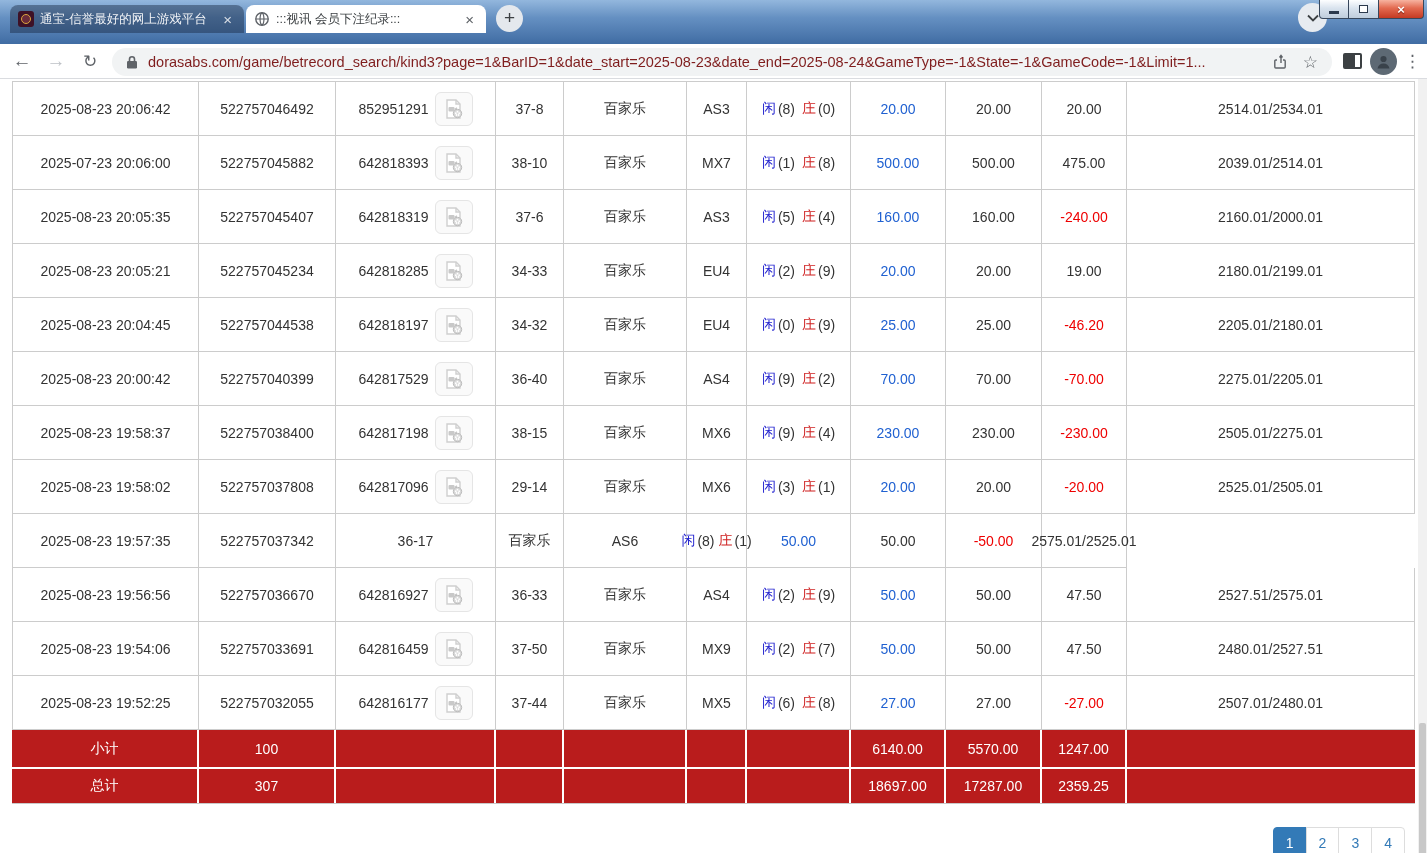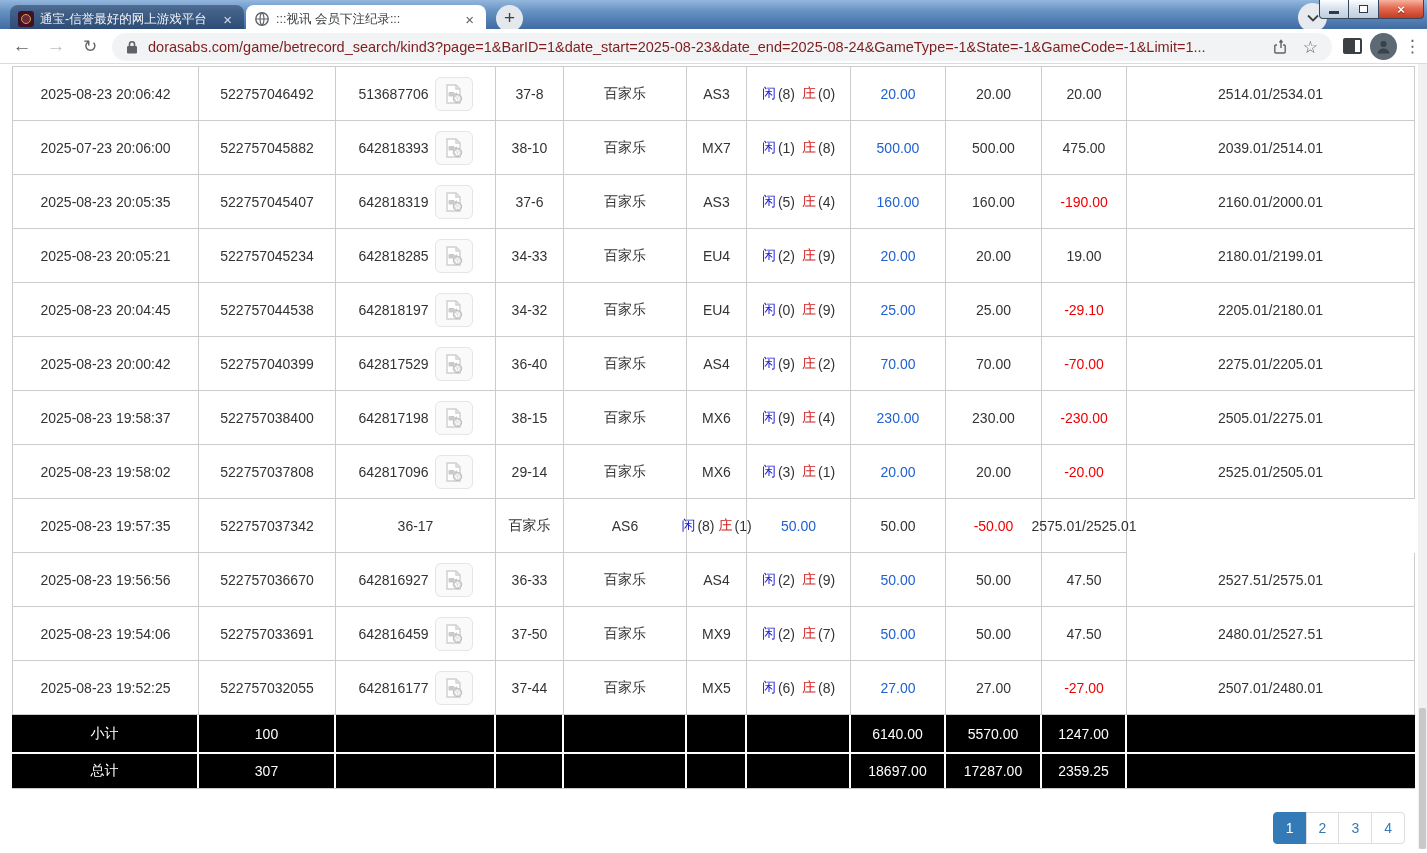--- a/index.html
+++ b/index.html
@@ -2,21 +2,21 @@
 <html><head>
 <meta charset="utf-8">
 <style>
   * { margin:0; padding:0; box-sizing:border-box; }
   html,body { width:1427px; height:853px; overflow:hidden; background:#fff;
               font-family:"Liberation Sans", sans-serif; }
 
   .browser { position:relative; width:1427px; height:853px; }
 
   
-  .titlebar { position:relative; height:29px;
+  .titlebar { position:relative; height:44px;
     background:linear-gradient(180deg,#93b7dd 0%,#6590c2 40%,#406ca3 100%); }
   .tab { position:absolute; top:5px; height:28px; display:flex; align-items:center;
          border-radius:8px 8px 0 0; padding:0 8px; cursor:default; }
   .tab-inactive { left:10px; width:234px; background:rgba(18,34,58,0.42); color:#f2f4f7; }
   .tab-active   { left:246px; width:240px; background:#fff; color:#3c4043; }
   .tab-title { flex:1; font-size:12.5px; white-space:nowrap; overflow:hidden; margin:0 6px; }
   .tab-close { font-size:15px; line-height:1; padding:1px 4px; border-radius:3px; }
   .tab-inactive .tab-close { color:#d8dee6; }
   .tab-active .tab-close { color:#5f6368; }
   .favicon-coin { width:16px; height:16px; border-radius:3px; background:#3e1126;
@@ -70,21 +70,21 @@
            font-size:14px; color:#333; gap:6px; }
   .brow .bcell:first-child { border-left:1px solid #ccc; }
   .c-blue { color:#2061d1; }
   .neg { color:#ee0000; }
   .lbl-player { color:#2222cf; } .lbl-banker { color:#cf2222; }
   .video-btn { width:38px; height:34px; border-radius:6px; background:#fafafa;
                border:1px solid #e5e5e5; display:flex; align-items:center; justify-content:center; }
 
   
   .frow { display:grid; grid-template-columns:var(--cols); height:37px; }
-  .fcell { background:#000000; color:#fff; font-size:14px;
+  .fcell { background:#b91c1c; color:#fff; font-size:14px;
            display:flex; align-items:center; justify-content:center;
            border-right:2px solid #fff; }
   .frow .fcell:last-child { border-right:none; }
   .frow-total .fcell { border-top:2px solid #fff; }
   .frow-total { border-bottom:1px solid #c9c9c9; }
 
   
   .pagination { position:absolute; top:748px; right:22px; display:flex; }
   .page-btn { min-width:33px; height:32px; padding:0 12px; display:flex; align-items:center;
               justify-content:center; font-size:14px; color:#337ab7; background:#fff;
@@ -164,21 +164,21 @@
     <div class="menu-dots">⋮</div>
   </div>
 
   <div class="content">
     <div class="btable">
       <div>
   <div class="brow">
     <div class="bcell">2025-08-23 20:06:42</div>
     <div class="bcell">522757046492</div>
     <div class="bcell">
-      <span>513687706</span>
+      <span>852951291</span>
       <span class="video-btn">
         <svg width="22" height="22" viewBox="0 0 22 22">
           <path d="M4 2h9l4 4v14H4z" fill="#fff" stroke="#cfcfcf" stroke-width="1.4"></path>
           <path d="M13 2v4h4" fill="none" stroke="#cfcfcf" stroke-width="1.4"></path>
           <rect x="5.5" y="9" width="6" height="4.5" rx="1" fill="#c9c9c9"></rect>
           <path d="M11.5 10.5l2.5-1.3v4.1l-2.5-1.3z" fill="#c9c9c9"></path>
           <circle cx="14.5" cy="15.5" r="4.2" fill="#d8d8d8" stroke="#bdbdbd"></circle>
           <circle cx="14.5" cy="13.7" r="0.9" fill="#fff"></circle>
                   <circle cx="12.8" cy="15.2" r="0.9" fill="#fff"></circle>
           <circle cx="16.2" cy="15.2" r="0.9" fill="#fff"></circle>
@@ -264,21 +264,21 @@
     <div class="bcell">AS3</div>
     <div class="bcell" style="gap:2px;">
       <span class="lbl-player">闲</span>
               <span>(5)</span>
       <span style="width:3px"></span>
       <span class="lbl-banker">庄</span>
               <span>(4)</span>
     </div>
     <div class="bcell c-blue">160.00</div>
     <div class="bcell">160.00</div>
-    <div class="bcell neg">-190.00</div>
+    <div class="bcell neg">-240.00</div>
     <div class="bcell">2160.01/2000.01</div>
   </div>
 
   <div class="brow">
     <div class="bcell">2025-08-23 20:05:21</div>
     <div class="bcell">522757045234</div>
     <div class="bcell">
       <span>642818285</span>
       <span class="video-btn">
         <svg width="22" height="22" viewBox="0 0 22 22">
@@ -336,21 +336,21 @@
     <div class="bcell">EU4</div>
     <div class="bcell" style="gap:2px;">
       <span class="lbl-player">闲</span>
               <span>(0)</span>
       <span style="width:3px"></span>
       <span class="lbl-banker">庄</span>
               <span>(9)</span>
     </div>
     <div class="bcell c-blue">25.00</div>
     <div class="bcell">25.00</div>
-    <div class="bcell neg">-29.10</div>
+    <div class="bcell neg">-46.20</div>
     <div class="bcell">2205.01/2180.01</div>
   </div>
 
   <div class="brow">
     <div class="bcell">2025-08-23 20:00:42</div>
     <div class="bcell">522757040399</div>
     <div class="bcell">
       <span>642817529</span>
       <span class="video-btn">
         <svg width="22" height="22" viewBox="0 0 22 22">

